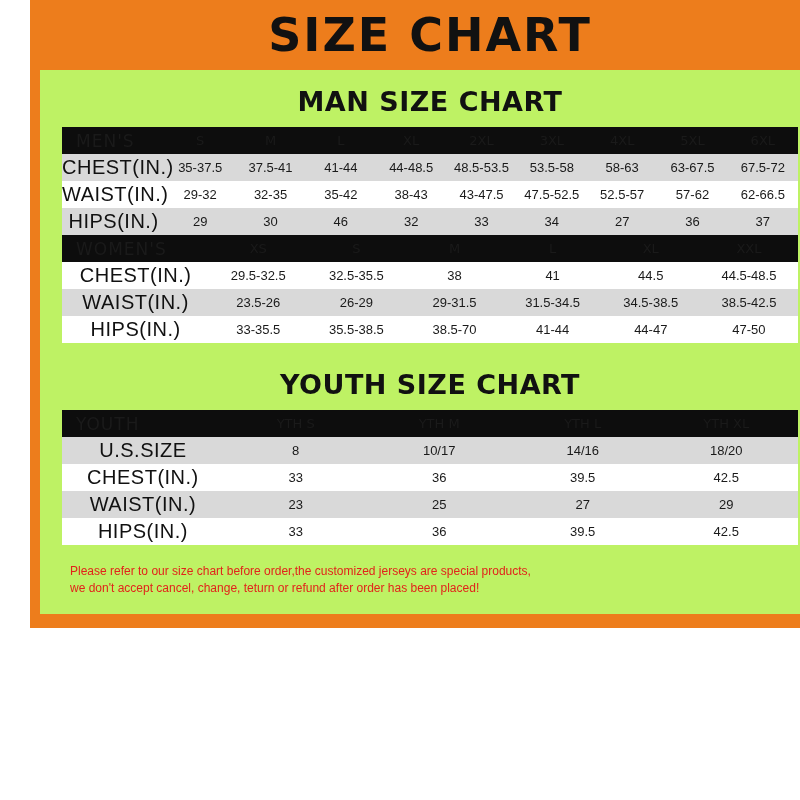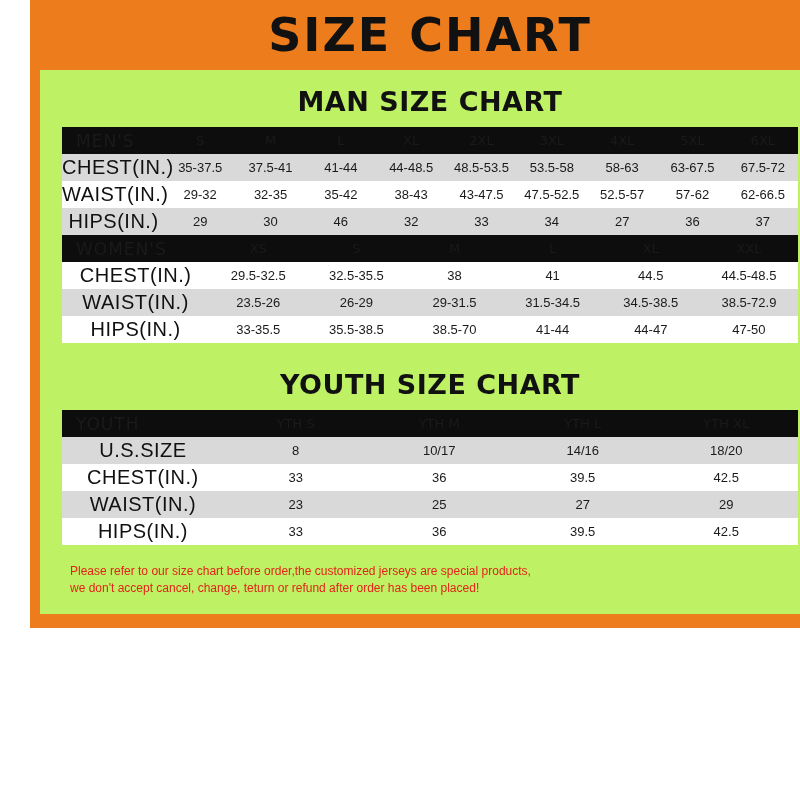--- a/index.html
+++ b/index.html
@@ -219,21 +219,21 @@
           <td>44.5</td>
           <td>44.5-48.5</td>
         </tr>
         <tr class="even">
           <td class="rowlabel">WAIST(IN.)</td>
           <td>23.5-26</td>
           <td>26-29</td>
           <td>29-31.5</td>
           <td>31.5-34.5</td>
           <td>34.5-38.5</td>
-          <td>38.5-72.9</td>
+          <td>38.5-42.5</td>
         </tr>
         <tr class="odd">
           <td class="rowlabel">HIPS(IN.)</td>
           <td>33-35.5</td>
           <td>35.5-38.5</td>
           <td>38.5-70</td>
           <td>41-44</td>
           <td>44-47</td>
           <td>47-50</td>
         </tr>

